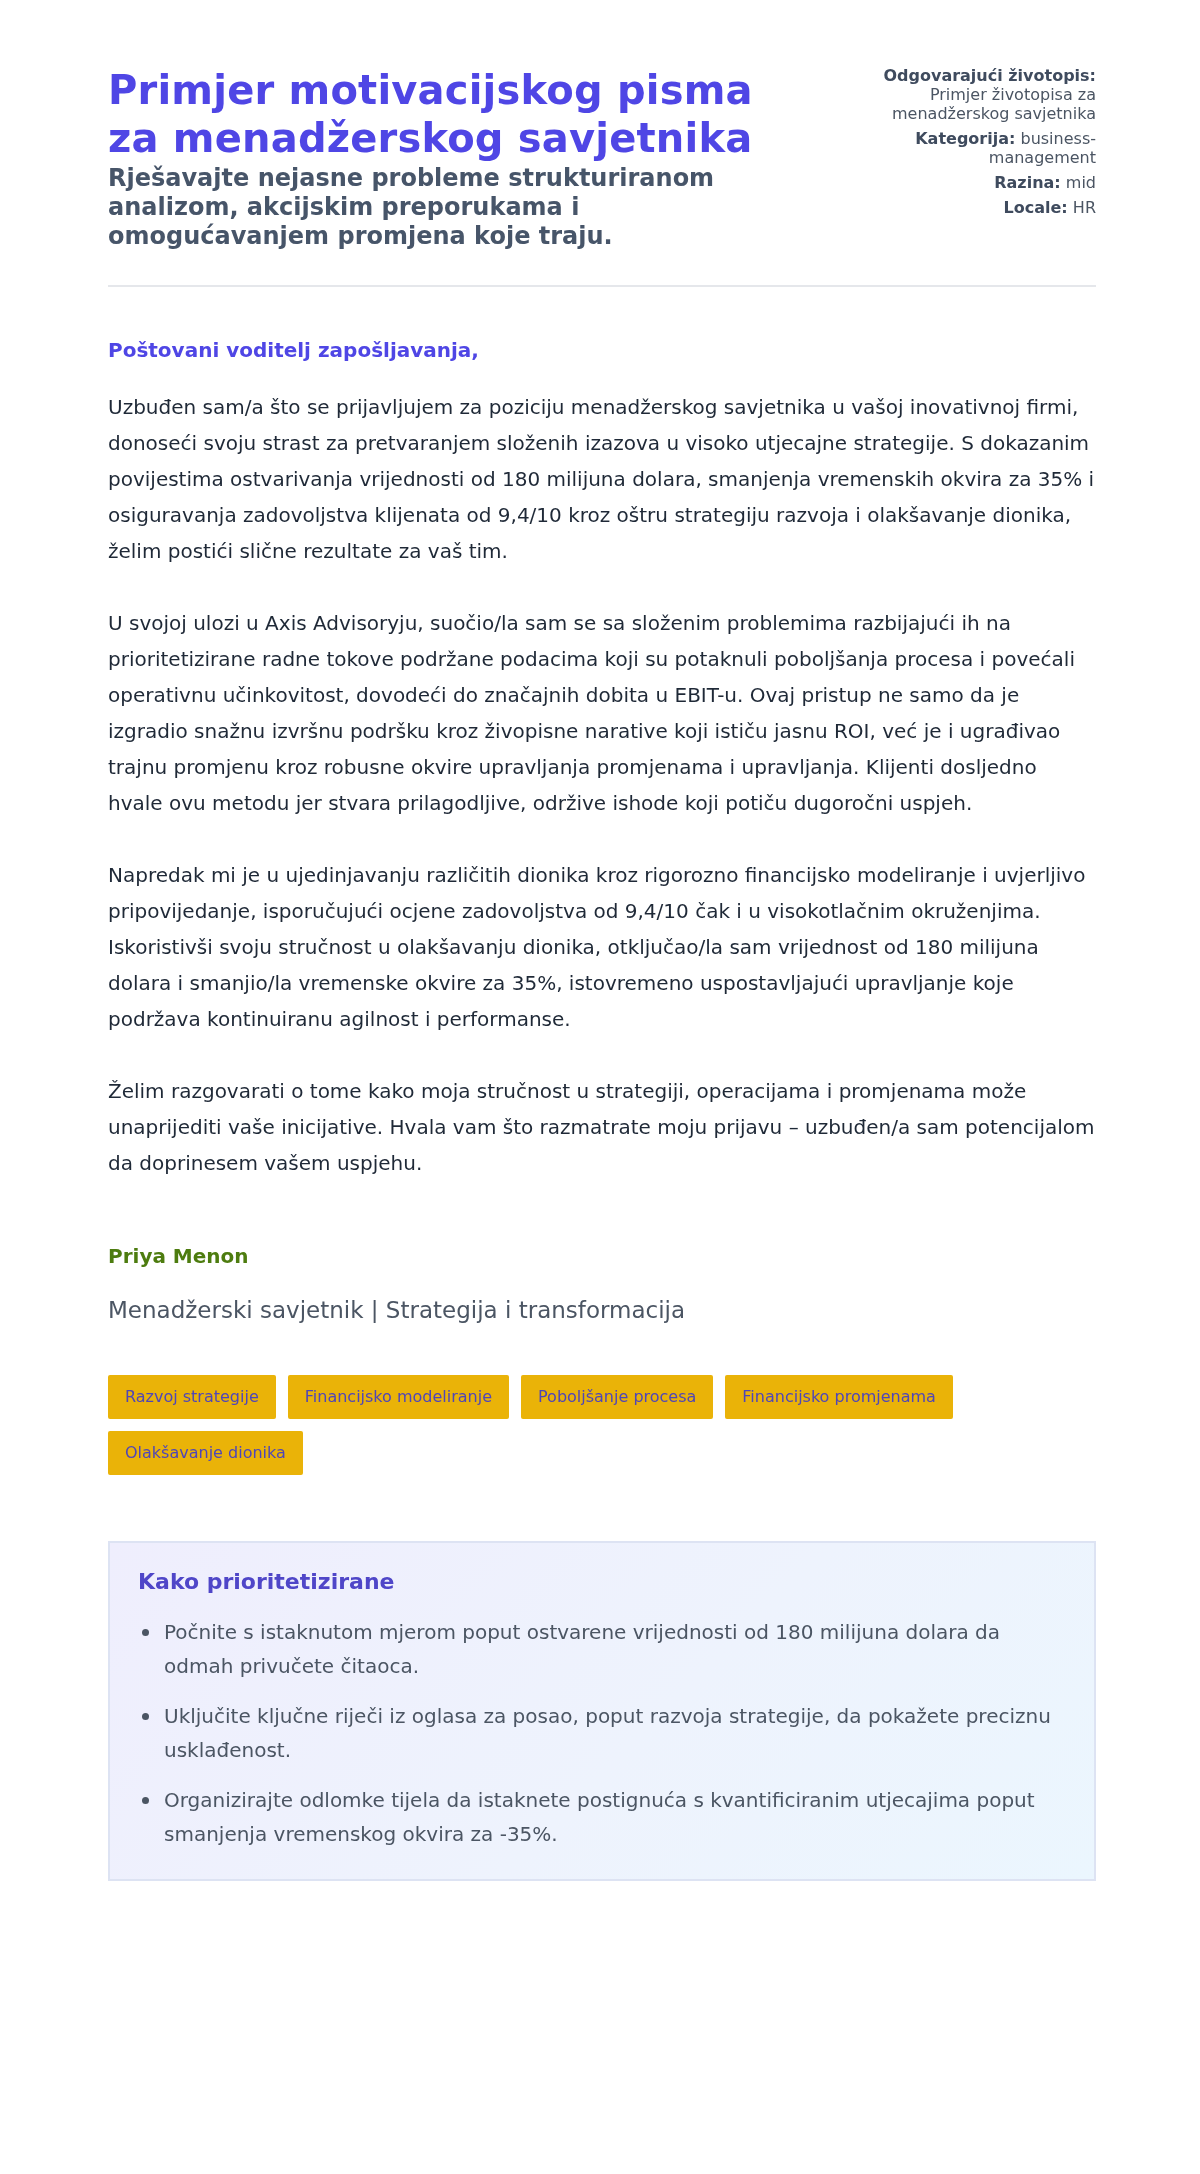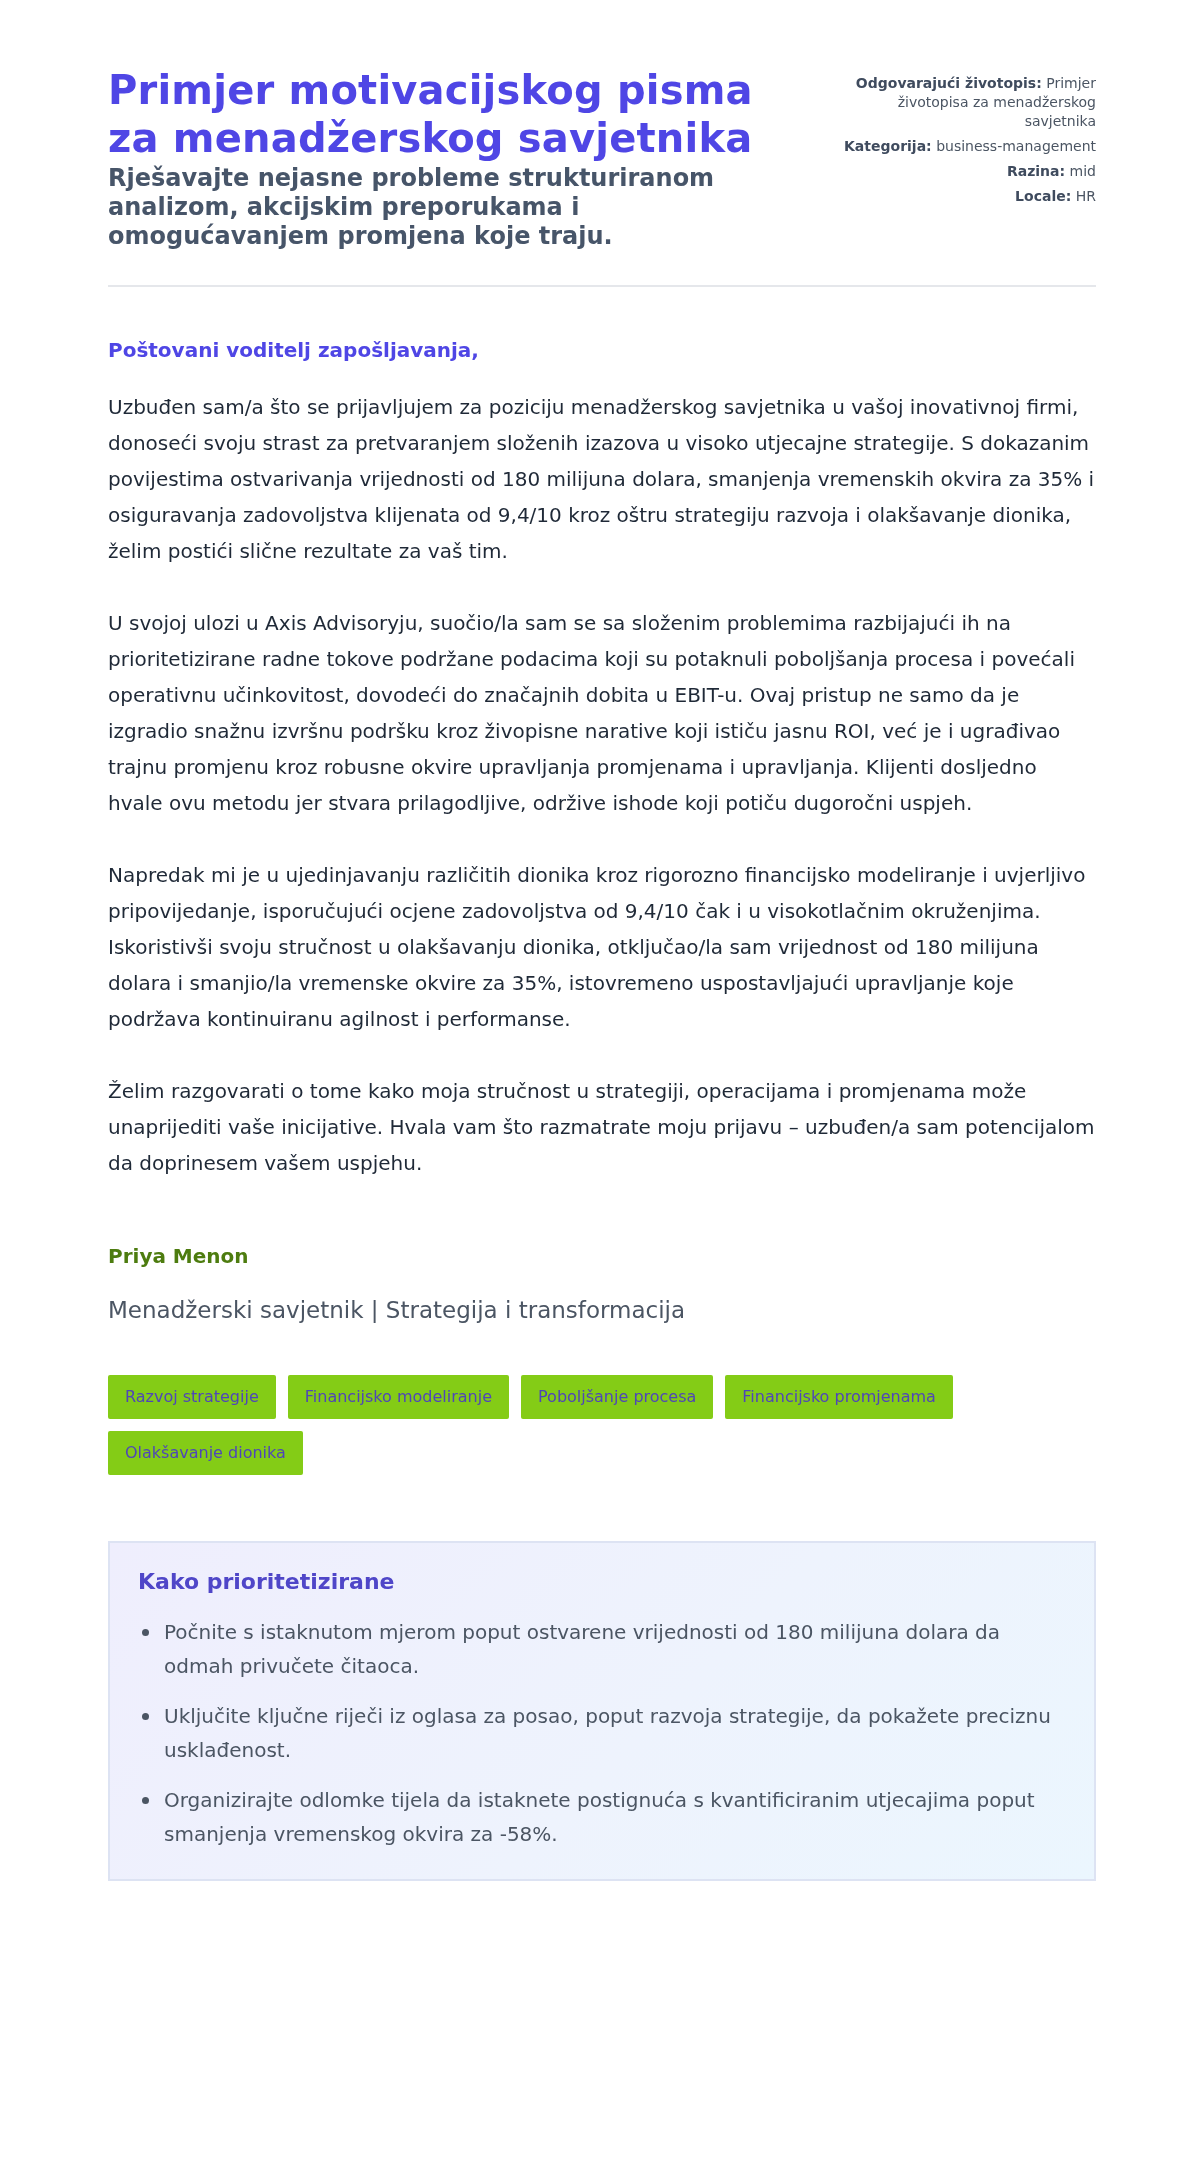--- a/index.html
+++ b/index.html
@@ -32,24 +32,24 @@
     .subtitle {
       font-size: 24px;
       line-height: 29px;
       font-weight: bold;
       color: #475569;
       margin-top: 2px;
     }
     .meta {
       width: 260px;
       text-align: right;
-      font-size: 14px;
+      font-size: 16px;
       line-height: 19px;
       color: #475569;
-      margin-top: 8px;
+      margin-top: 0px;
     }
     .meta-row { margin-bottom: 6px; }
     .meta-label { font-weight: bold; color: #3f4b5e; }
     .meta-value { color: #4b5563; }
     .salutation {
       margin-top: 50px;
       font-size: 20px;
       font-weight: bold;
       color: #4f46e5;
       line-height: 26px;
@@ -76,21 +76,21 @@
       line-height: 26px;
     }
     .tags {
       margin-top: 52px;
       display: flex;
       flex-wrap: wrap;
       gap: 12px 12px;
       width: 940px;
     }
     .tag {
-      background: #84cc16;
+      background: #eab308;
       color: #4f46b8;
       font-size: 16px;
       line-height: 20px;
       padding: 12px 17px 12px 17px;
       border-radius: 2px;
     }
     .callout {
       margin-top: 66px;
       width: 988px;
       border: 2px solid #dde3f3;
@@ -185,18 +185,18 @@
       <li class="callout-item">
         <span class="bullet"></span>
         <span>Počnite s istaknutom mjerom poput ostvarene vrijednosti od 180 milijuna dolara da odmah privučete čitaoca.</span>
       </li>
       <li class="callout-item">
         <span class="bullet"></span>
         <span>Uključite ključne riječi iz oglasa za posao, poput razvoja strategije, da pokažete preciznu usklađenost.</span>
       </li>
       <li class="callout-item">
         <span class="bullet"></span>
-        <span>Organizirajte odlomke tijela da istaknete postignuća s kvantificiranim utjecajima poput smanjenja vremenskog okvira za -58%.</span>
+        <span>Organizirajte odlomke tijela da istaknete postignuća s kvantificiranim utjecajima poput smanjenja vremenskog okvira za -35%.</span>
       </li>
     </ul>
   </aside>
 
 </div>
 
 </body></html>

